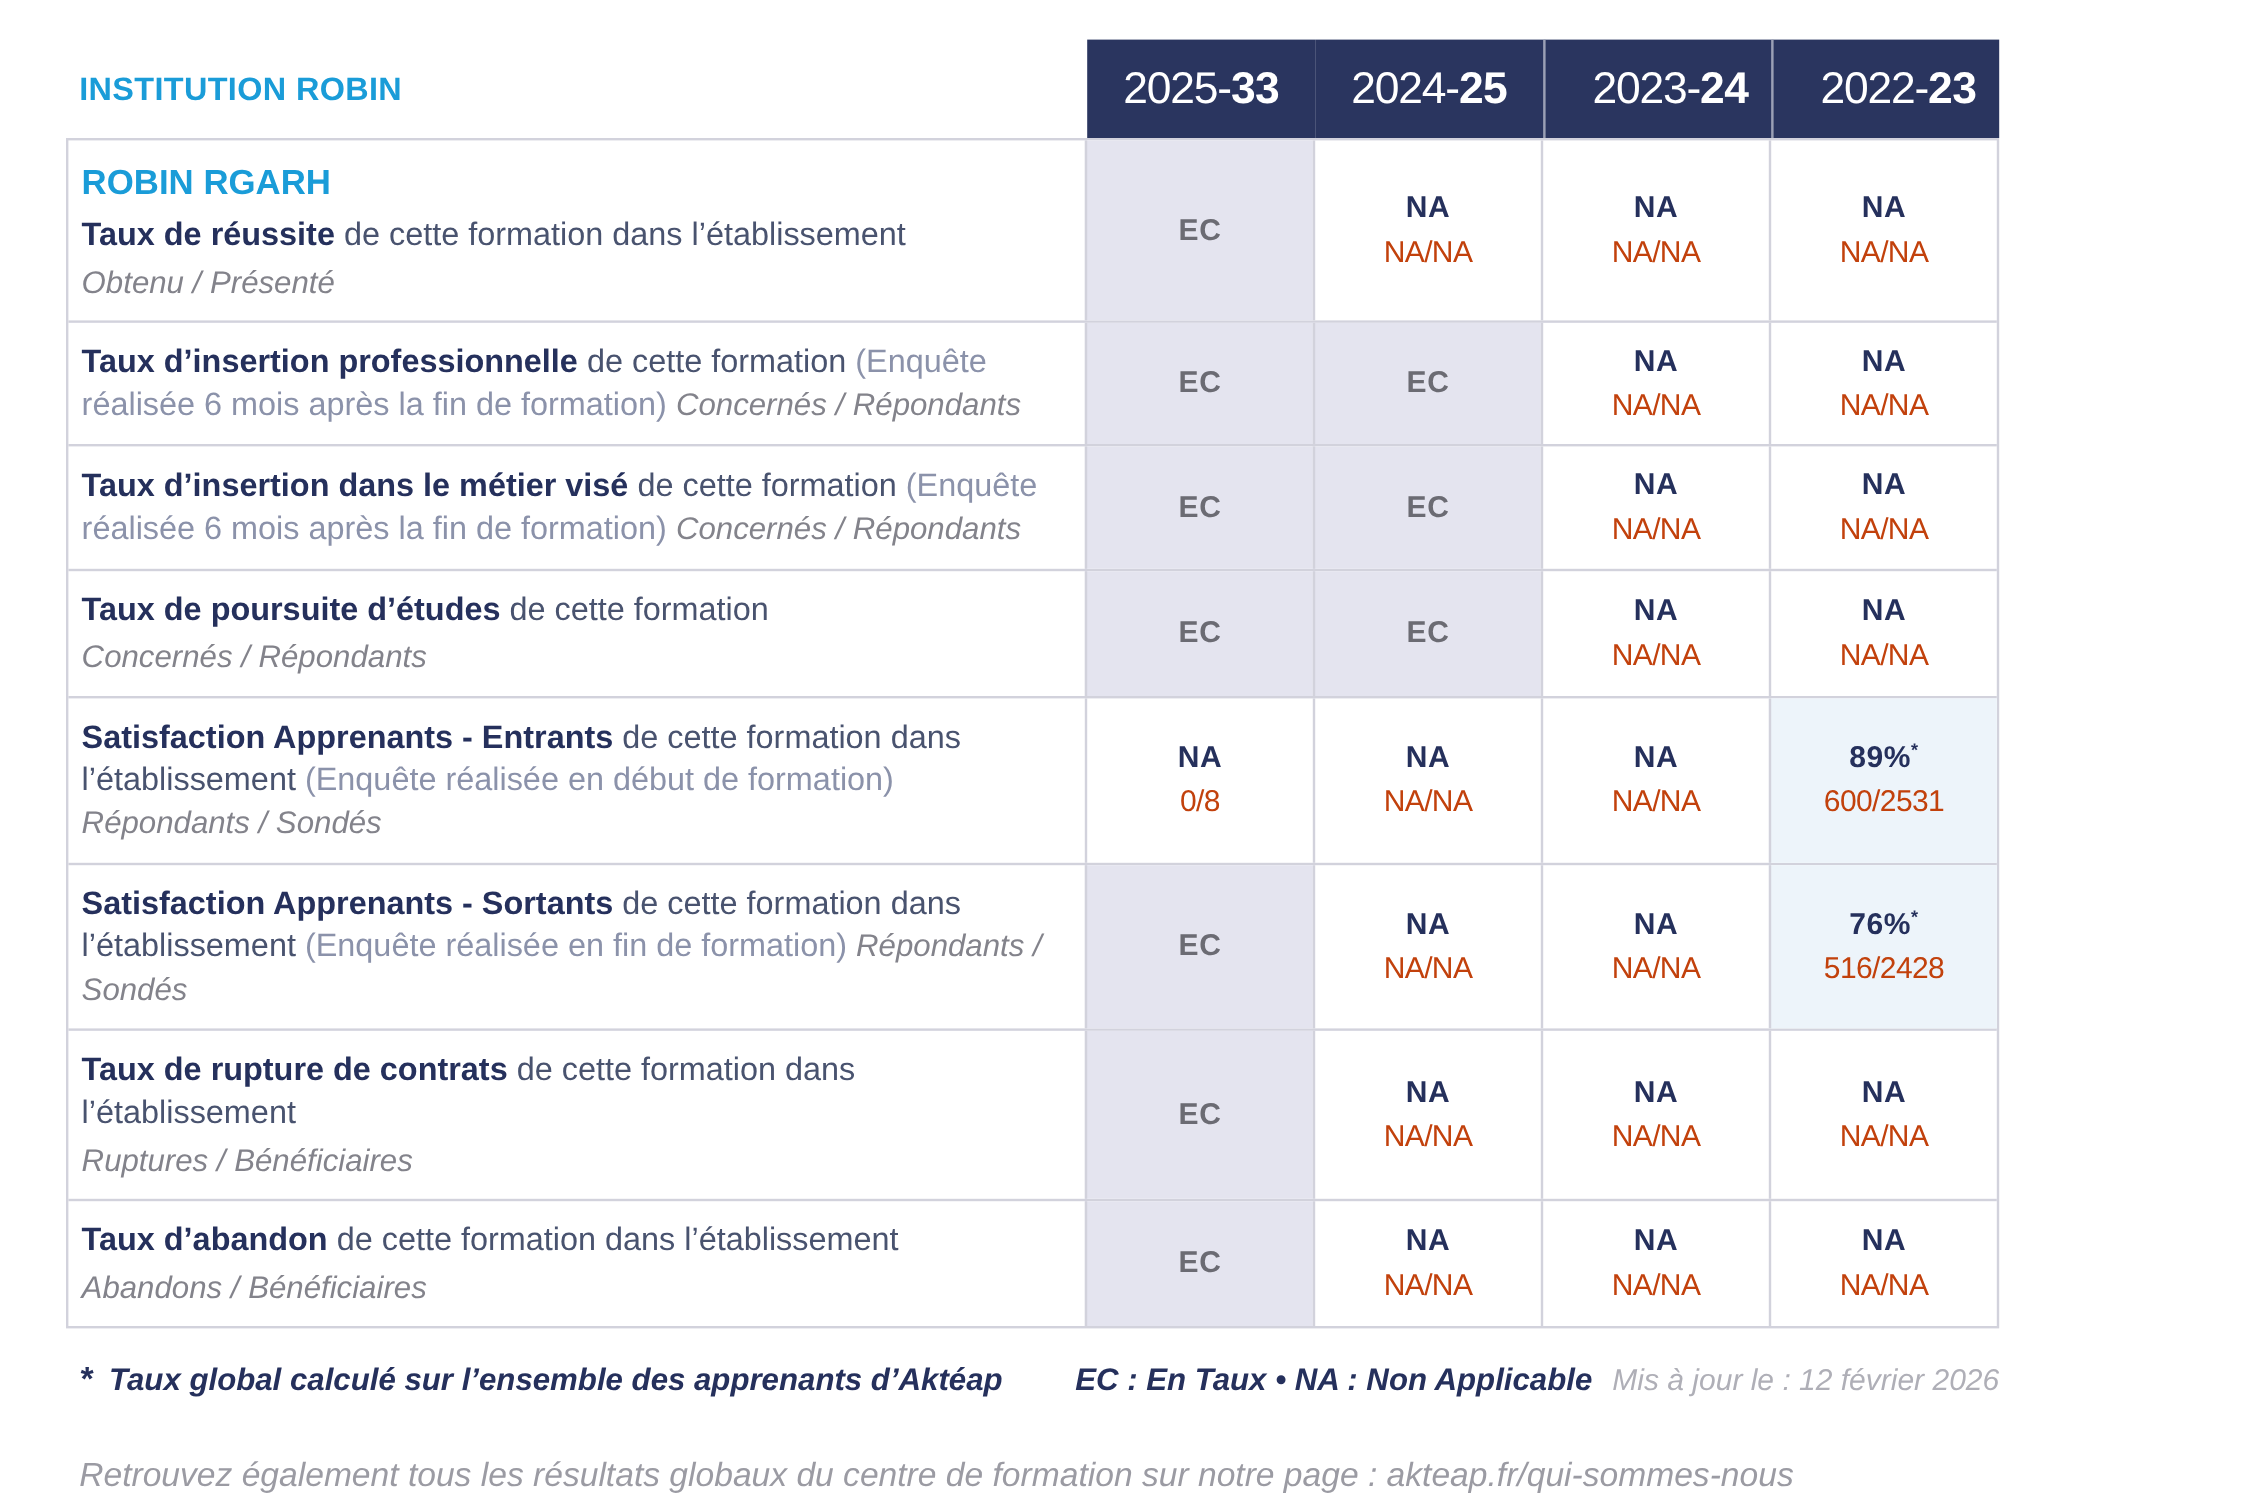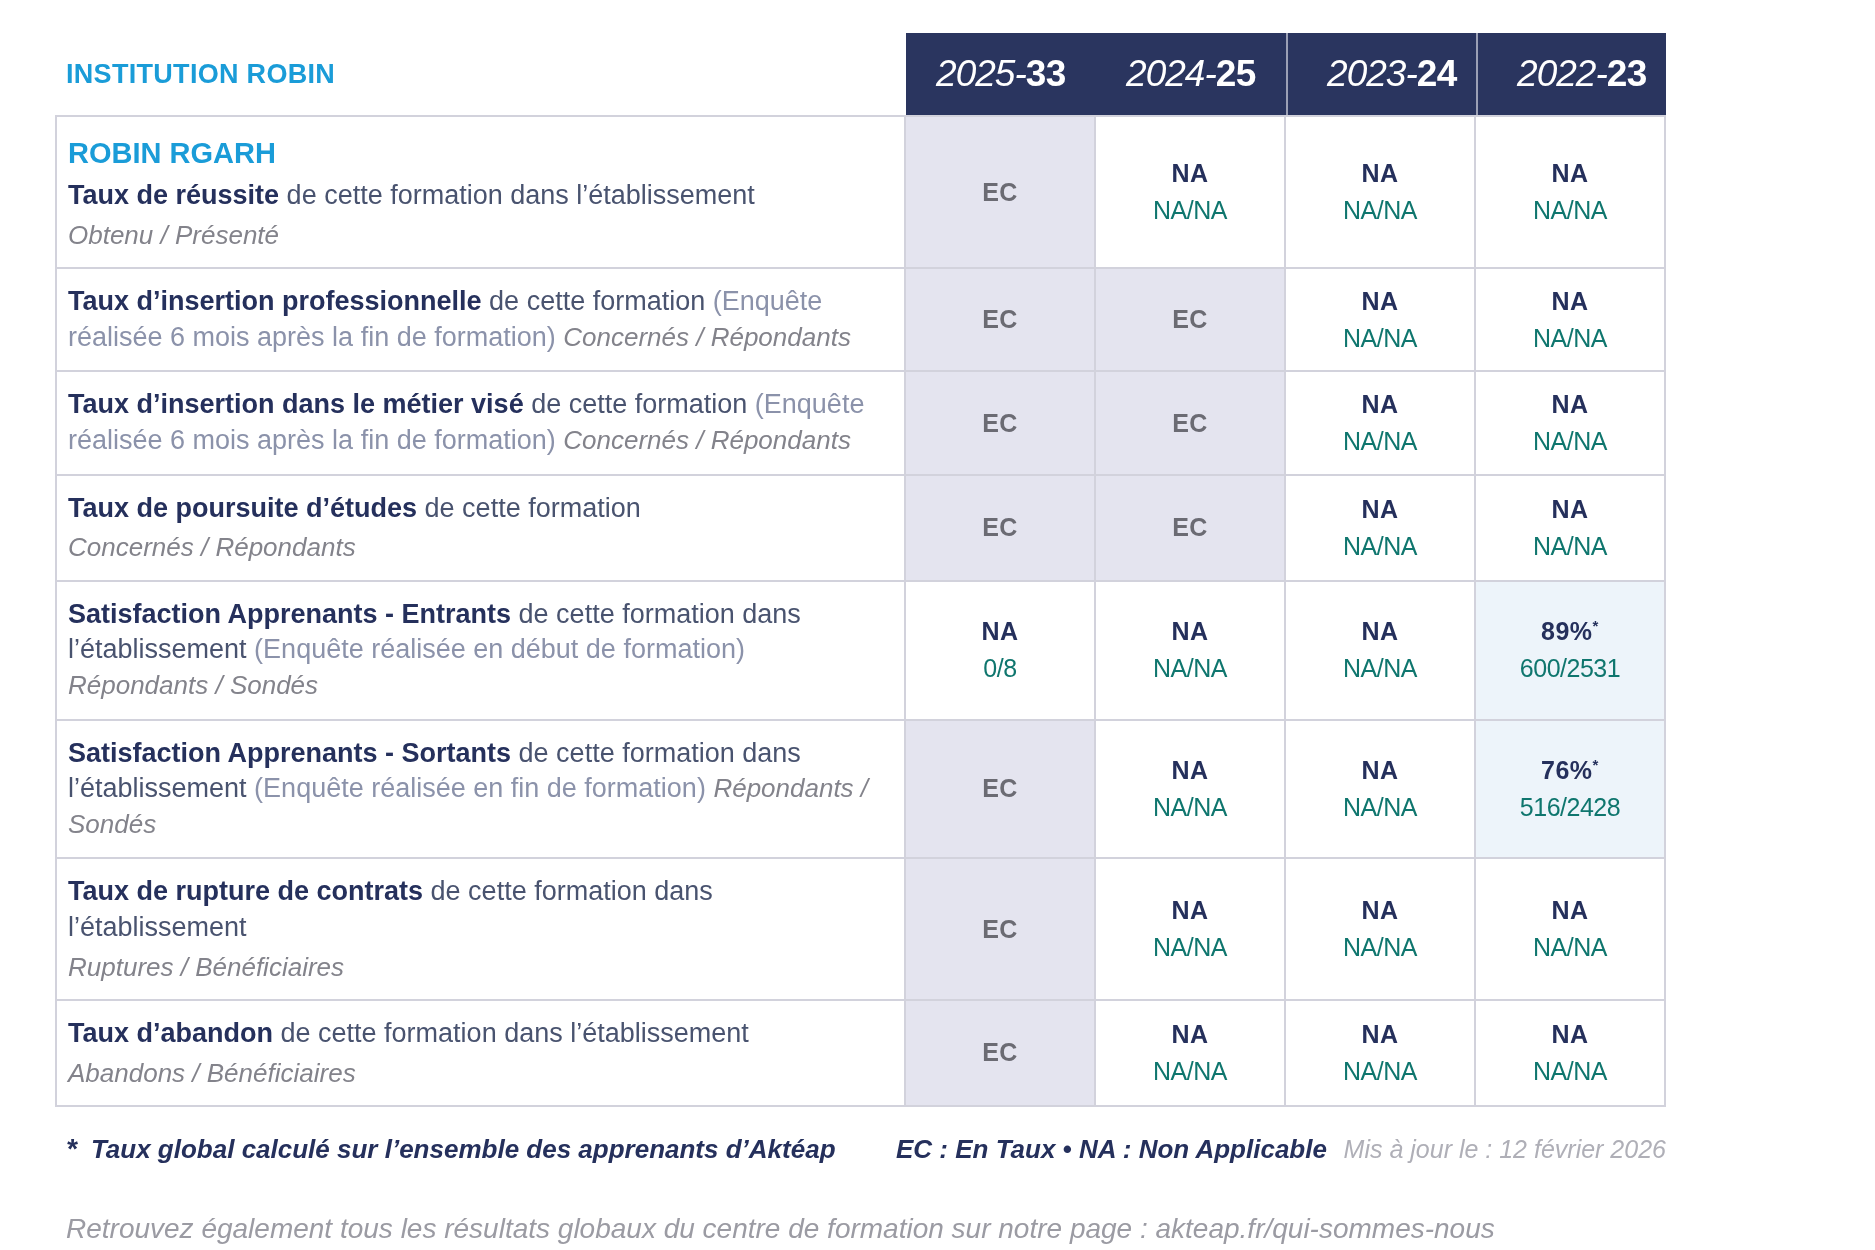--- a/index.html
+++ b/index.html
@@ -33,21 +33,21 @@
     flex:1;display:flex;align-items:center;padding-left:11px;
     color:var(--blue);font-size:27px;font-weight:700;letter-spacing:.3px;
   }
   .year-header{display:flex;}
   .year-cell{
     width:190px;background:var(--header-bg);color:#fff;
     display:flex;align-items:center;justify-content:center;
     font-size:37px;
   }
   .year-cell.sep{border-left:2px solid var(--header-sep);padding-left:20px;}
-  .year-cell .yr{font-weight:400;letter-spacing:-1px;font-style:italic;}
+  .year-cell .yr{font-weight:400;letter-spacing:-1px;}
   .year-cell .yb{font-weight:700;letter-spacing:-.5px;}
   
   .table{border:2px solid var(--border);}
   .row{display:flex;}
   .row + .row{border-top:2px solid var(--border);}
   .label-cell{
     flex:1;padding:15px 24px 15px 11px;
     font-size:27px;line-height:1.32;
   }
   .cert-heading{color:var(--blue);font-weight:700;font-size:29px;margin:2px 0 6px 0;}
@@ -59,21 +59,21 @@
   .val-cell{
     width:190px;border-left:2px solid var(--border);
     display:flex;flex-direction:column;align-items:center;justify-content:center;
     gap:8px;padding:10px 4px;
   }
   .val-cell.ec{background:var(--ec-bg);}
   .val-cell.pct{background:var(--pct-bg);text-align:right;}
   .v-main{font-weight:700;font-size:25px;color:var(--navy);letter-spacing:.5px;}
   .val-cell.ec .v-main{color:var(--ec-text);}
   .v-main sup{font-size:15px;font-weight:700;}
-  .v-frac{font-size:25px;color:#0f766e;letter-spacing:-.5px;}
+  .v-frac{font-size:25px;color:#c2410c;letter-spacing:-.5px;}
   
   .footnote{
     display:flex;align-items:baseline;margin-top:26px;padding-left:11px;
     font-size:26px;
   }
   .note-left{display:flex;align-items:baseline;gap:14px;min-width:830px;}
   .note-star{font-weight:700;font-style:italic;color:var(--navy);font-size:28px;}
   .note-text{font-weight:700;font-style:italic;color:var(--navy);}
   .legend{font-weight:700;font-style:italic;color:var(--navy);flex:1;}
   .updated{font-style:italic;color:var(--updated);font-size:25px;}

